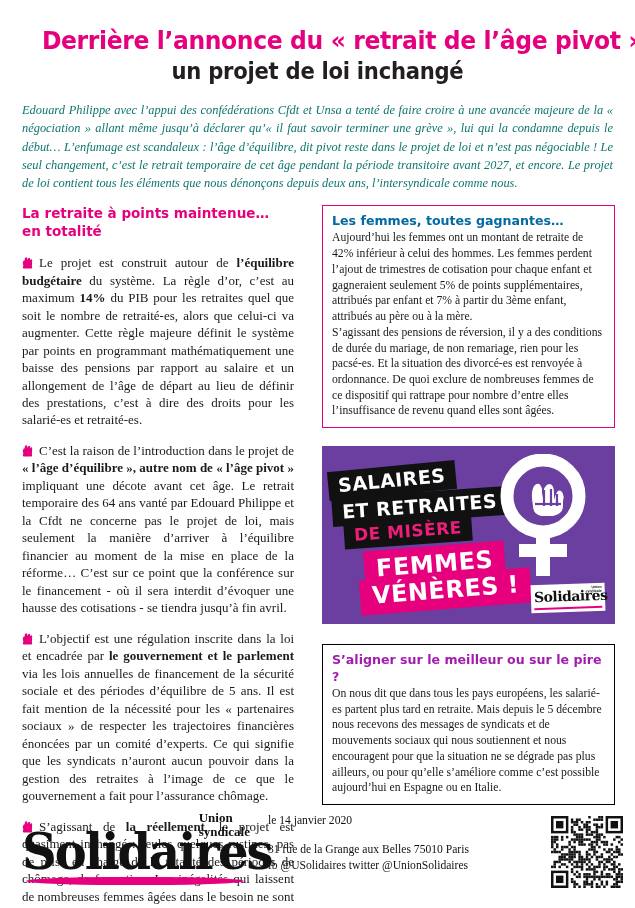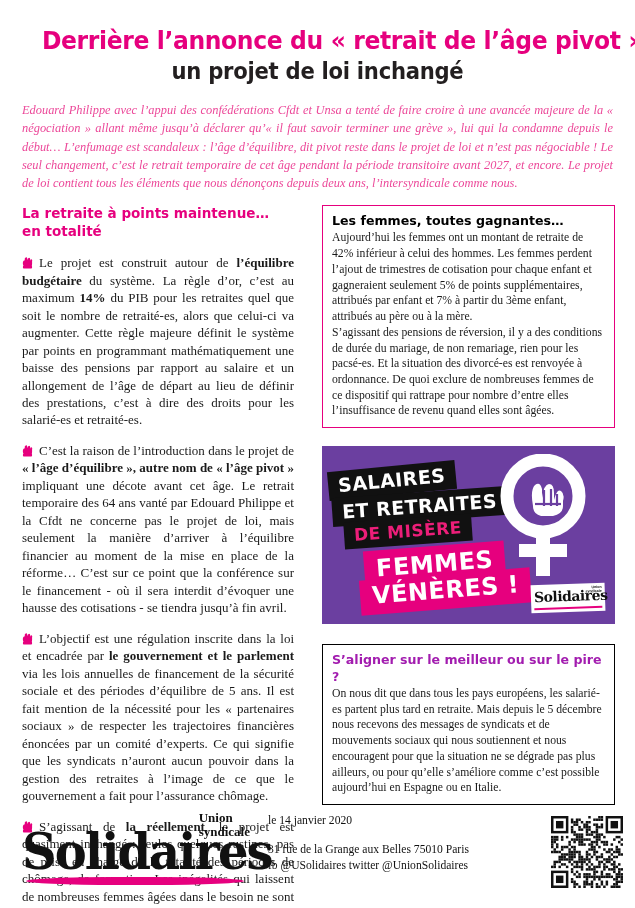--- a/index.html
+++ b/index.html
@@ -45,21 +45,21 @@
     white-space: nowrap;
   }
 
   
   .intro {
     margin: 12px 22px 0 22px;
     font-style: italic;
     font-size: 12.4px;
     line-height: 1.47;
     text-align: justify;
-    color: #ec4899;
+    color: #0f766e;
   }
 
   
   .columns {
     position: absolute;
     top: 205px;
     left: 0;
     width: 635px;
     display: flex;
     gap: 0;
@@ -114,21 +114,21 @@
   }
   .box-pink { border: 1.2px solid #E6007E; }
   .box-black { border: 1.6px solid #000000; }
   .box-title {
     font-family: "DejaVu Sans", sans-serif;
     font-weight: bold;
     font-size: 12.6px;
     line-height: 1.3;
     margin-bottom: 1px;
   }
-  .box-title.black { color: #000000; }
+  .box-title.black { color: #0369a1; }
   .box-title.pink  { color: #a21caf; }
   .box-body p { margin: 0; }
 
   
   .poster {
     position: relative;
     width: 293px;
     height: 178px;
     background: #6B3FA0;
     margin: 18px 0 20px 0;

